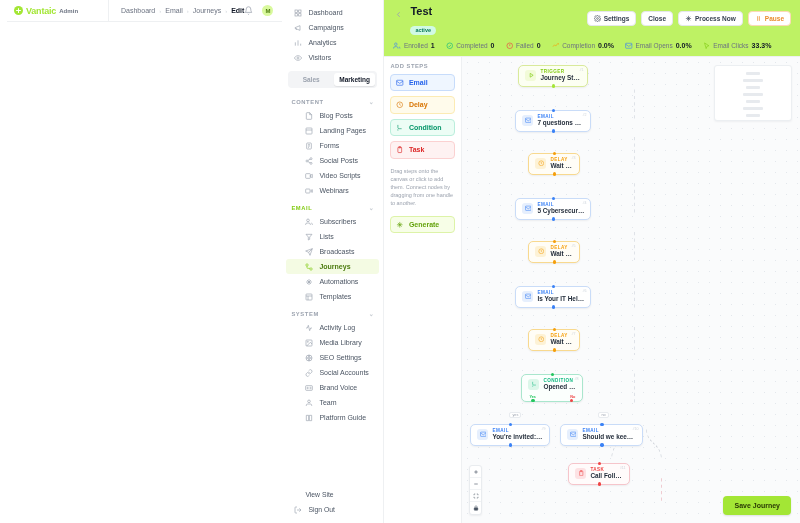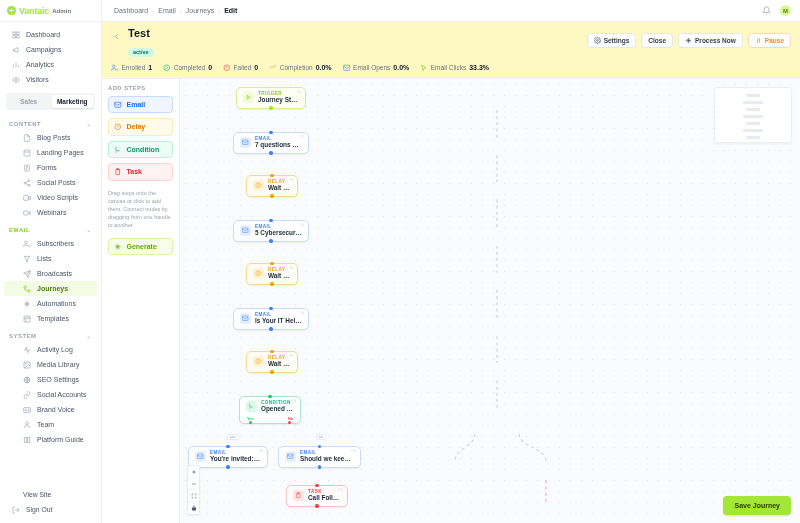--- a/index.html
+++ b/index.html
@@ -3,21 +3,21 @@
 <meta charset="utf-8">
 <style>
   * { box-sizing: border-box; margin: 0; padding: 0; }
   html, body {
     width: 800px; height: 523px;
     font-family: "Liberation Sans", sans-serif;
     background: #ffffff;
     overflow: hidden;
     color: #374151;
   }
-  .app { display: flex; flex-direction: column; width: 800px; height: 523px; }
+  .app { display: flex; flex-direction: row; width: 800px; height: 523px; padding-left: 7px; }
 
   
   .topbar {
     height: 22px; min-height: 22px;
     display: flex; align-items: center;
     border-bottom: 1px solid #eef0f2;
     background: #fff;
   }
   .brandzone {
     width: 102px; min-width: 102px; height: 100%;
@@ -91,21 +91,21 @@
     font-size: 5.8px; font-weight: 700; letter-spacing: .6px; color: #9ca3af;
     cursor: pointer;
   }
   .section-head.hot { color: #84cc16; }
   .chev { font-size: 6px; color: #c4c9d0; }
 
   .sb-foot { margin-top: auto; padding: 0 0 6px 0; }
   .sb-foot .nav-item { font-size: 6.8px; }
 
   
-  .main { flex: 1; min-width: 0; display: flex; flex-direction: column; background: #fef9c3; }
+  .main { flex: 1; min-width: 0; display: flex; flex-direction: column; background: #bef264; }
 
   .jhead { padding: 5px 9px 0 9px; display: flex; align-items: flex-start; gap: 6px; }
   .backbtn {
     width: 11px; height: 11px; margin-top: 4px; flex: none;
     display: flex; align-items: center; justify-content: center;
     color: #9ca3af; cursor: pointer;
   }
   .jtitle { font-size: 11px; font-weight: 700; color: #111827; line-height: 13px; }
   .badge {
     display: inline-block; margin-top: 2px;

